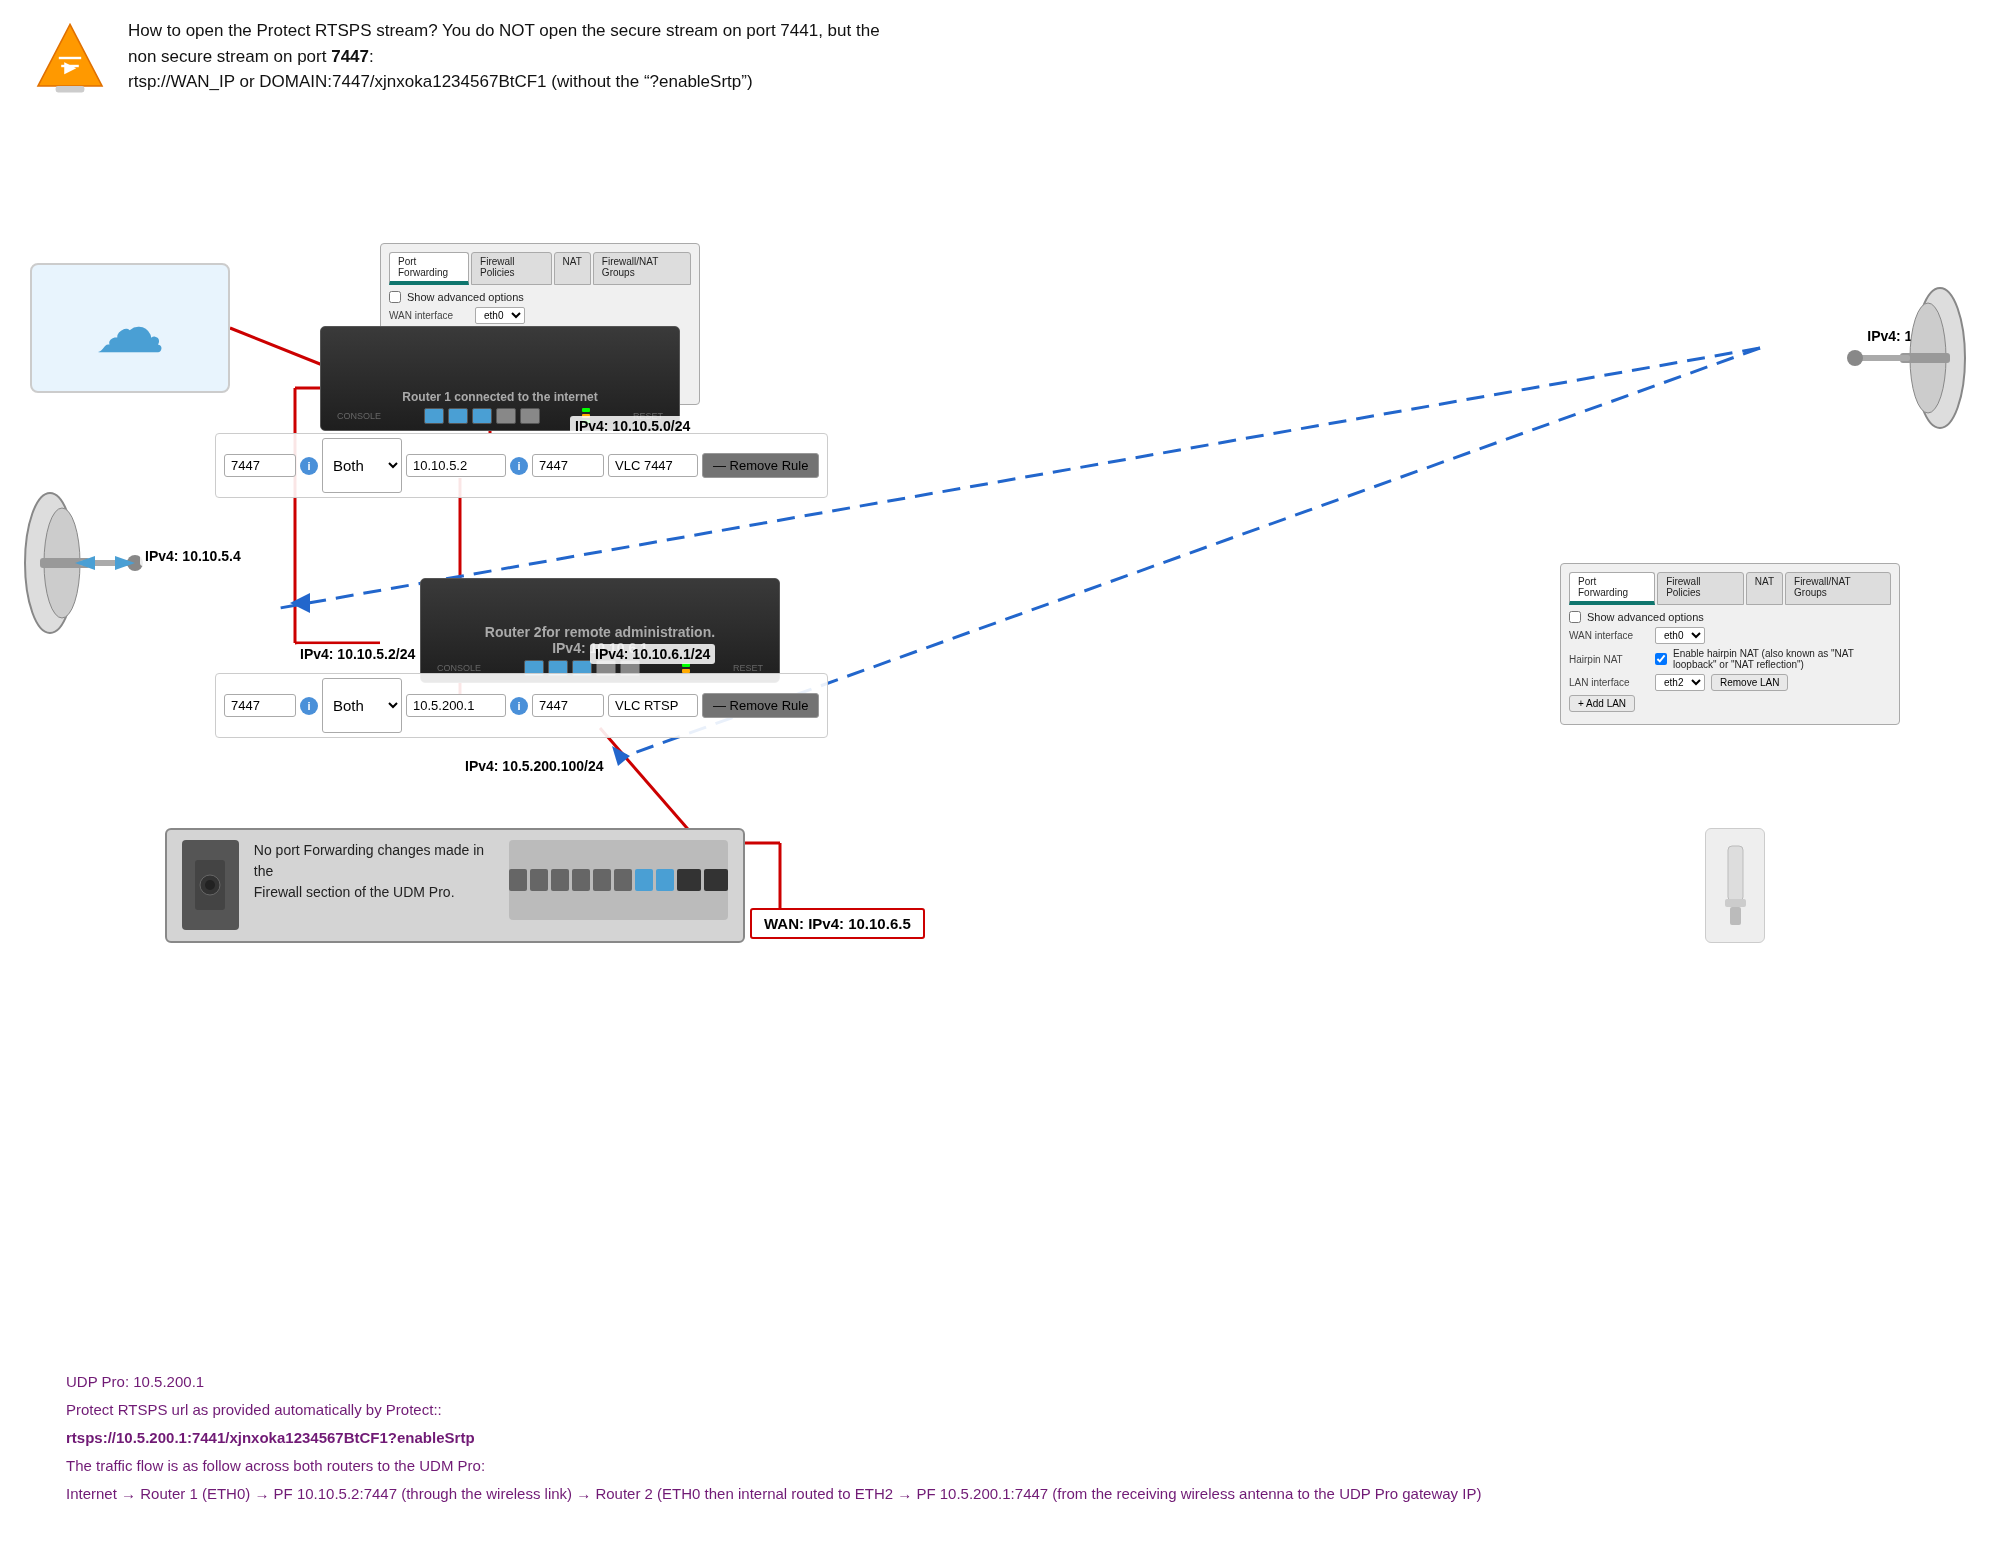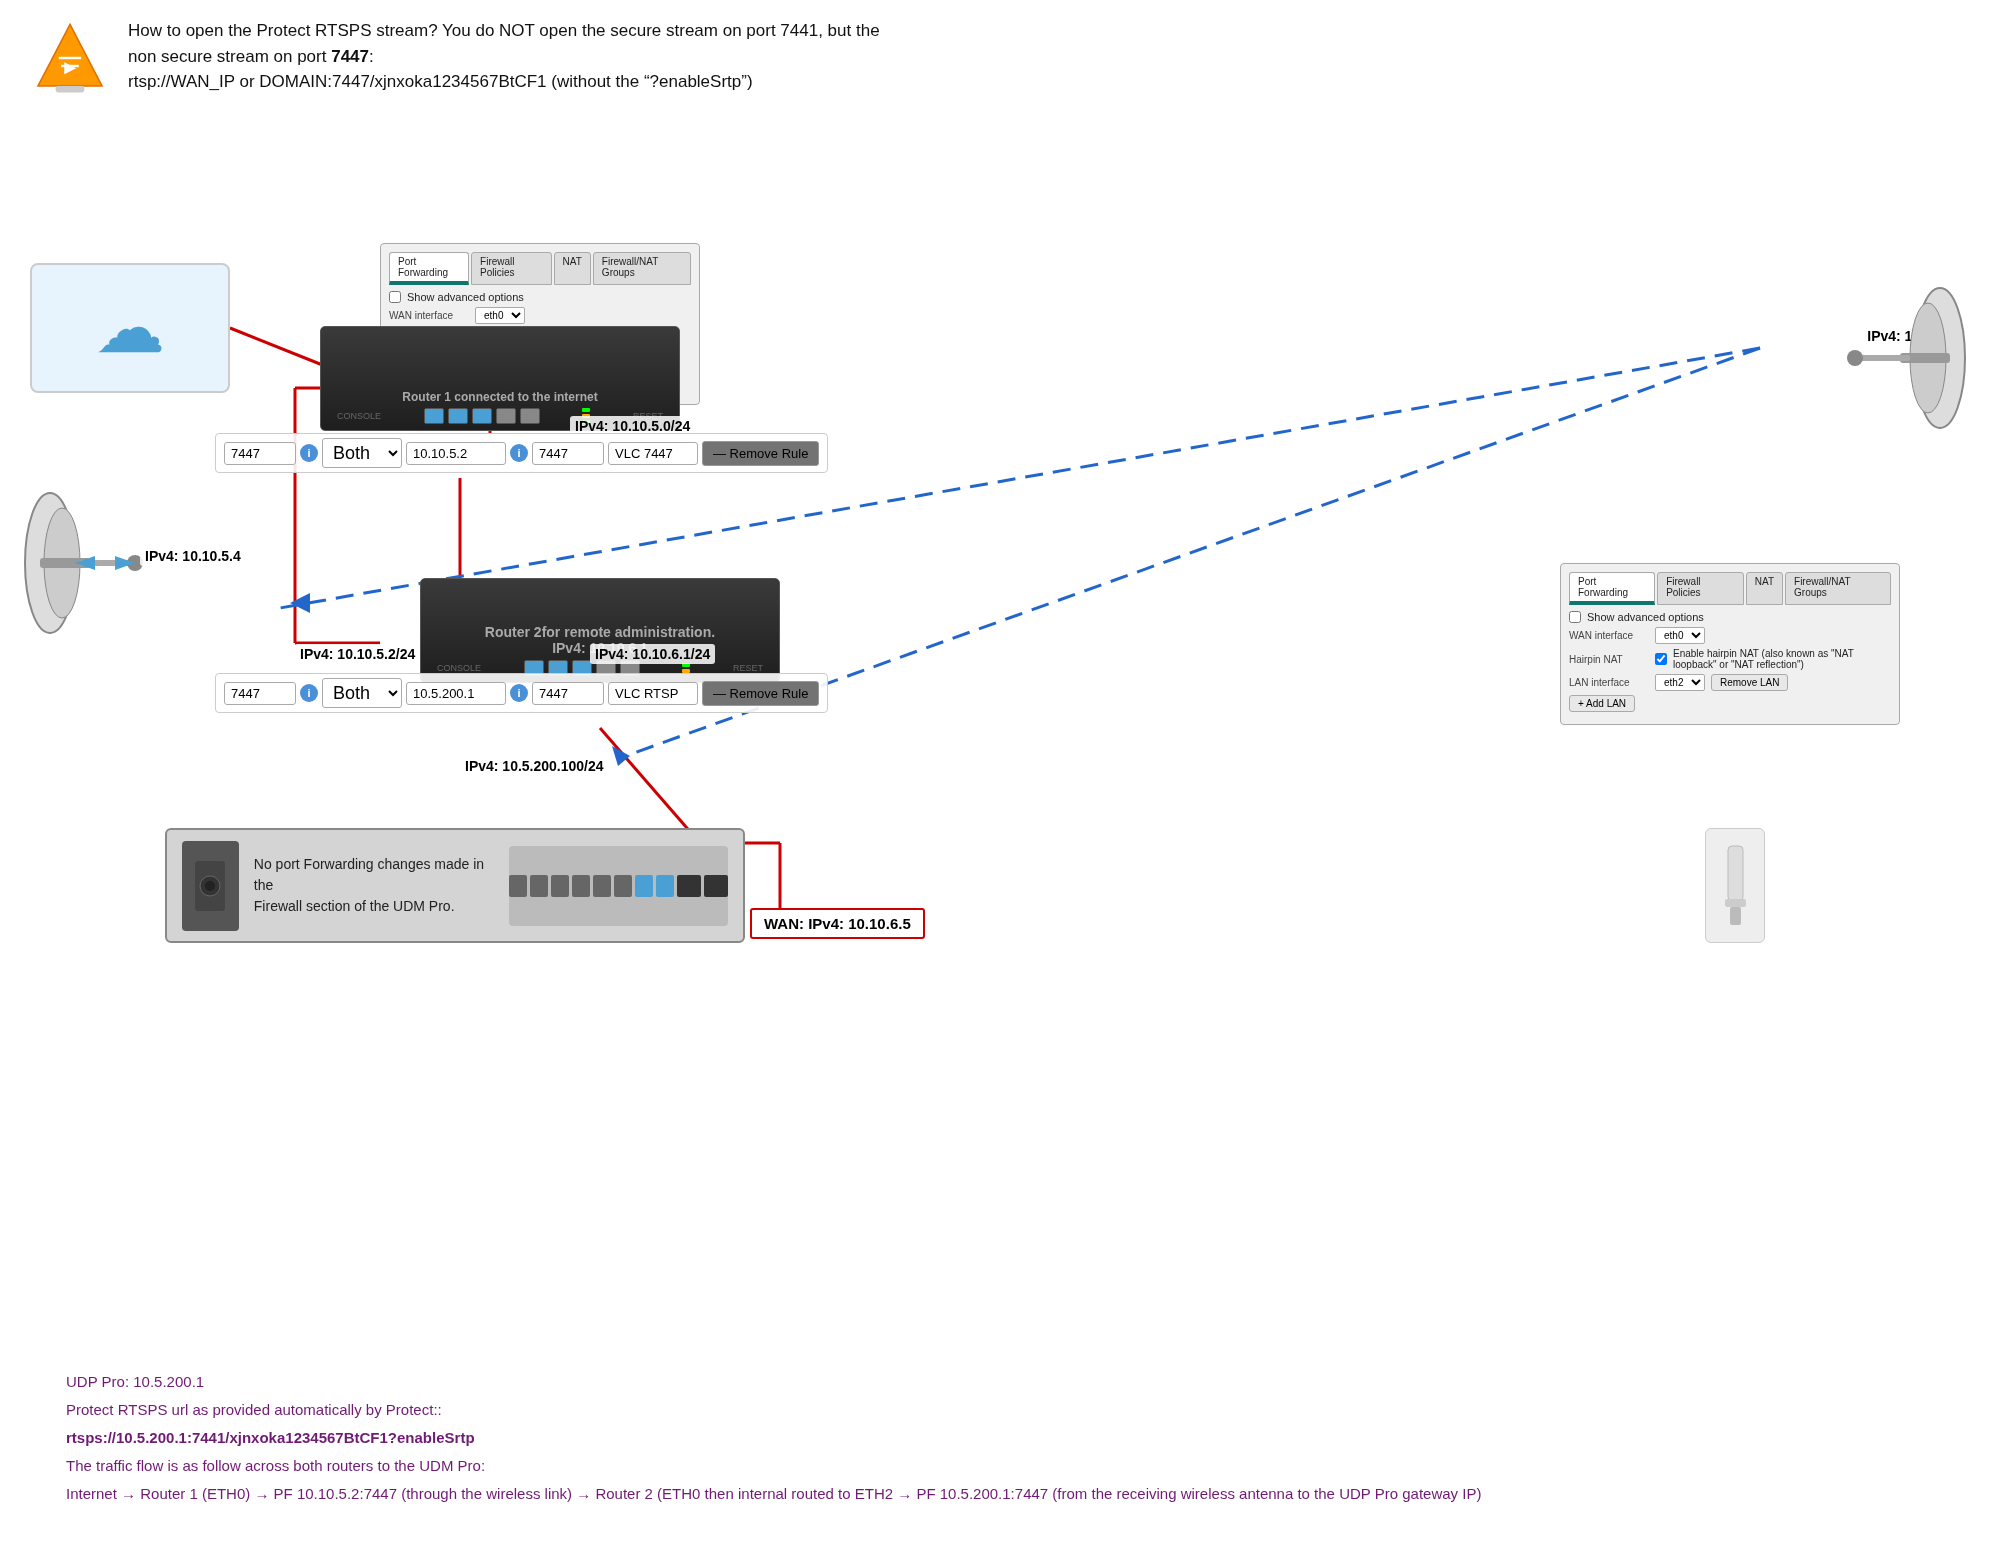--- a/index.html
+++ b/index.html
@@ -81,21 +81,21 @@
     }
 
     
     .udm-box {
       position: absolute;
       top: 720px; left: 165px;
       width: 580px; height: 115px;
       background: #d4d4d4;
       border: 2px solid #888;
       border-radius: 6px;
-      display: flex; align-items: center;
+      display: flex; 
       padding: 10px 15px;
       gap: 15px;
     }
     .udm-front {
       width: 60px; height: 90px;
       background: #555;
       border-radius: 4px;
       display: flex; align-items: center; justify-content: center;
       color: #888;
       font-size: 10px;
@@ -188,22 +188,22 @@
       border: 1px solid #aaa;
       border-radius: 3px;
       padding: 3px 6px;
       font-size: 13px;
       width: 72px;
       background: #fff;
     }
     .pf-rule-select {
       border: 1px solid #aaa;
       border-radius: 3px;
-      padding: 3px 6px;
-      font-size: 18px;
+      padding: 17px 6px;
+      font-size: 15px;
       background: #fff;
       width: 80px;
     }
     .pf-rule-ip {
       border: 1px solid #aaa;
       border-radius: 3px;
       padding: 3px 6px;
       font-size: 13px;
       width: 100px;
       background: #fff;

